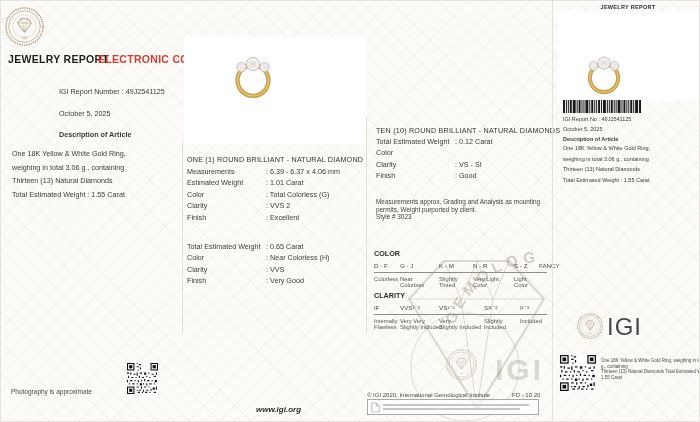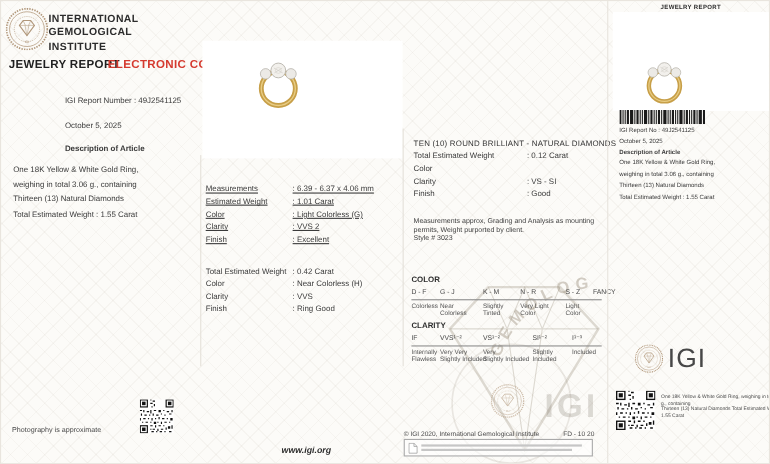--- a/index.html
+++ b/index.html
@@ -17,21 +17,21 @@
   .photo{background:#ffffff;}
   .inst-name{font-size:9.5px;font-weight:bold;letter-spacing:0.4px;line-height:12.4px;color:#2c2c2c;}
   .h-title{font-size:10.5px;font-weight:bold;letter-spacing:0.3px;color:#1f1f1f;}
   .h-red{color:#d53a2f;}
   .t7{font-size:7.2px;line-height:8px;margin-left:48px;}
   .desc-lines div{font-size:7.2px;line-height:13.6px;white-space:nowrap;}
   .sec-title{font-size:7.2px;letter-spacing:0.2px;color:#333;white-space:nowrap;}
   .row{display:flex;margin-bottom:3.8px;font-size:7.2px;line-height:7.6px;}
   .rl{width:79px;flex:none;}
   .rv{width:95px;}
-  .rv-narrow{width:92px;margin-left:24px;}
+  .rv-narrow{width:92px;}
   .notes div{font-size:6.4px;line-height:7.6px;white-space:nowrap;color:#3f3f3f;}
   .scale-title{font-size:7.2px;font-weight:bold;color:#2e2e2e;margin-bottom:4px;}
   .scale-head{display:flex;font-size:6.2px;color:#4a4a4a;}
   .scale-labels{display:flex;font-size:5.8px;line-height:6.4px;color:#555;}
   .scale-labels span{white-space:pre;}
   .scale-line{height:1px;background:#8d8d8d;width:173px;margin:3px 0 3px;}
   .c0{width:26px;flex:none;} .c1{width:39px;flex:none;} .c2{width:34px;flex:none;}
   .c3{width:41px;flex:none;} .c4{width:25px;flex:none;} .c5{width:28px;flex:none;}
   .k0{width:26px;flex:none;} .k1{width:39px;flex:none;} .k2{width:45px;flex:none;}
   .k3{width:36px;flex:none;} .k4{width:30px;flex:none;}
@@ -147,25 +147,20 @@
     </text>
   </svg>
   <svg class="abs seal" style="left:445px;top:348px;opacity:0.65;" width="31" height="31">
       <use href="#seal"></use>
     </svg>
   <div class="abs wm-igi" style="left:494px;top:352px;">IGI</div>
 
   <svg class="abs seal" style="left:4px;top:6px;" width="39" height="39">
       <use href="#seal"></use>
     </svg>
-  <div class="abs inst-name" style="left:43px;top:11px;">
-    <div>INTERNATIONAL</div>
-    <div>GEMOLOGICAL</div>
-    <div>INSTITUTE</div>
-  </div>
   <div class="abs h-title" style="left:7px;top:52px;">JEWELRY REPORT</div>
   <div class="abs h-title h-red" style="left:97px;top:52px;">ELECTRONIC COPY</div>
 
   <div class="abs t7" style="left:10px;top:87px;">IGI Report Number : 49J2541125</div>
   <div class="abs t7" style="left:10px;top:109px;">October 5, 2025</div>
   <div class="abs t7 b" style="left:10px;top:130px;">Description of Article</div>
   <div class="abs desc-lines" style="left:11px;top:146px;">
     <div>One 18K Yellow &amp; White Gold Ring,</div>
     <div>weighing in total 3.06 g., containing</div>
     <div>Thirteen (13) Natural Diamonds</div>
@@ -173,59 +168,60 @@
   </div>
 
   <div class="abs photo" style="left:183px;top:36px;width:182px;height:107px;"></div>
   <svg class="abs" style="left:224px;top:52px;" width="56" height="46" viewBox="0 0 60 52">
       <use href="#ring"></use>
     </svg>
 
   <div class="abs divider" style="left:181px;top:140px;height:192px;"></div>
   <div class="abs divider" style="left:365px;top:116px;height:216px;"></div>
 
-  <div class="abs" style="left:186px;top:167px;text-decoration:underline;">
+  <div class="abs sec-title" style="left:186px;top:154px;">ONE (1) ROUND BRILLIANT - NATURAL DIAMOND</div>
+  <div class="abs" style="left:186px;top:167px;">
     <div class="row">
         <span class="rl">Measurements</span>
         <span class="rv">: 6.39 - 6.37 x 4.06 mm</span>
       </div>
     <div class="row">
         <span class="rl">Estimated Weight</span>
         <span class="rv">: 1.01 Carat</span>
       </div>
     <div class="row">
         <span class="rl">Color</span>
-        <span class="rv">: Light Colorless (G)</span>
+        <span class="rv">: Total Colorless (G)</span>
       </div>
     <div class="row">
         <span class="rl">Clarity</span>
         <span class="rv">: VVS 2</span>
       </div>
     <div class="row">
         <span class="rl">Finish</span>
         <span class="rv">: Excellent</span>
       </div>
   </div>
 
   <div class="abs" style="left:186px;top:242px;">
     <div class="row">
         <span class="rl">Total Estimated Weight</span>
-        <span class="rv">: 0.42 Carat</span>
+        <span class="rv">: 0.65 Carat</span>
       </div>
     <div class="row">
         <span class="rl">Color</span>
         <span class="rv">: Near Colorless (H)</span>
       </div>
     <div class="row">
         <span class="rl">Clarity</span>
         <span class="rv">: VVS</span>
       </div>
     <div class="row">
         <span class="rl">Finish</span>
-        <span class="rv">: Ring Good</span>
+        <span class="rv">: Very Good</span>
       </div>
   </div>
 
   <div class="abs sec-title" style="left:375px;top:125px;">TEN (10) ROUND BRILLIANT - NATURAL DIAMONDS</div>
   <div class="abs" style="left:375px;top:137px;">
     <div class="row">
         <span class="rl">Total Estimated Weight</span>
         <span class="rv rv-narrow">: 0.12 Carat</span>
       </div>
     <div class="row">

